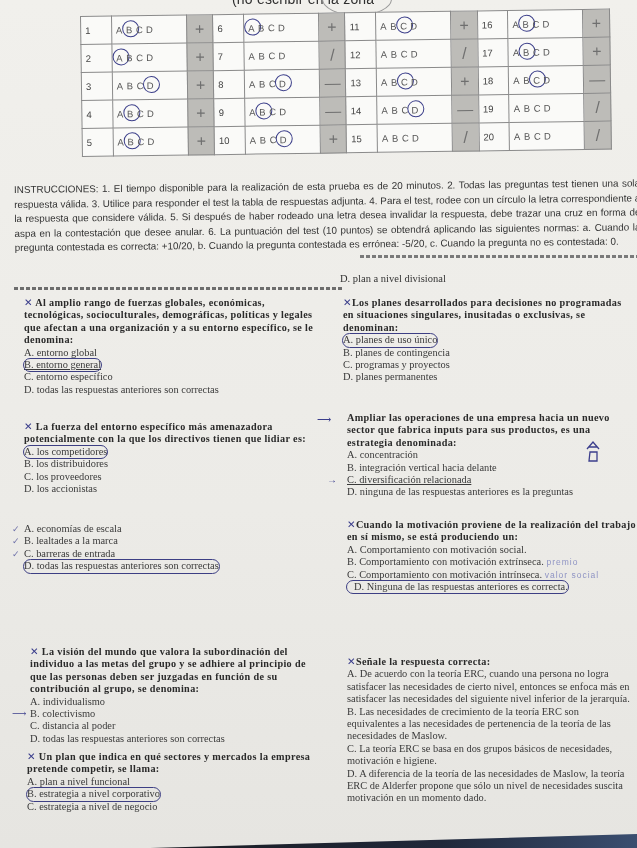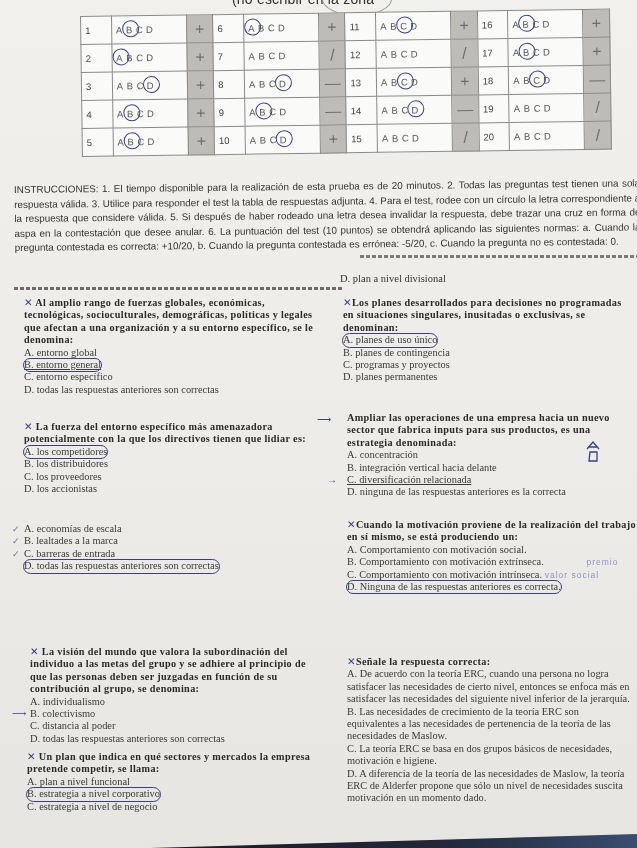--- a/index.html
+++ b/index.html
@@ -198,32 +198,32 @@
   <span class="q-option">B. planes de contingencia</span>
   <span class="q-option">C. programas y proyectos</span>
   <span class="q-option">D. planes permanentes</span>
 </div>
 
 <div class="question" style="left:347px; top:412px; width:290px;">
   <div class="q-stem"><span class="arrow-mark" style="left:-30px;top:2px;">⟶</span><span>Ampliar las operaciones de una empresa hacia un nuevo sector que fabrica inputs para sus productos, es una estrategia denominada:</span></div>
   <span class="q-option">A. concentración</span>
   <span class="q-option">B. integración vertical hacia delante</span>
   <span class="q-option"><span class="arrow-mark" style="left:-20px;">→</span><span style="text-decoration:underline;">C. diversificación relacionada</span></span>
-  <span class="q-option">D. ninguna de las respuestas anteriores es la correcta</span>
+  <span class="q-option">D. ninguna de las respuestas anteriores es la preguntas</span>
 </div>
 <svg class="doodle" width="16" height="24" viewBox="0 0 16 24">
   <path d="M2 9 L8 2 L14 9 M4 7 L12 7 M5 12 L12 12 L12 21 L4 21 Z" fill="none" stroke="#3b3e8c" stroke-width="1.3"></path>
 </svg>
 
 <div class="question" style="left:347px; top:519px; width:292px;">
   <div class="q-stem"><span class="x-mark">✕</span><span>Cuando la motivación proviene de la realización del trabajo en sí mismo, se está produciendo un:</span></div>
   <span class="q-option">A. Comportamiento con motivación social.</span>
-  <span class="q-option"><span>B. Comportamiento con motivación extrínseca.</span> <span class="hand-note" style="position:static;margin-left:40px;">premio</span></span>
+  <span class="q-option"><span>B. Comportamiento con motivación extrínseca.</span> <span class="hand-note" style="position:static;">premio</span></span>
   <span class="q-option"><span>C. Comportamiento con motivación intrínseca.</span> <span class="hand-note" style="position:static;">valor social</span></span>
-  <span class="q-option" style="outline:1.2px solid #3d3f84;border-radius:8px;width:fit-content;">D. Ninguna de las respuestas anteriores es correcta.</span>
+  <span class="q-option" style="outline:1.2px solid #3d3f84;border-radius:8px;width:fit-content;padding-left:7px;">D. Ninguna de las respuestas anteriores es correcta.</span>
 </div>
 
 <div class="question" style="left:347px; top:612px; width:284px;margin-top:44px;">
   <div class="q-stem"><span class="x-mark">✕</span><span>Señale la respuesta correcta:</span></div>
   <span class="q-option">A. De acuerdo con la teoría ERC, cuando una persona no logra satisfacer las necesidades de cierto nivel, entonces se enfoca más en satisfacer las necesidades del siguiente nivel inferior de la jerarquía.</span>
   <span class="q-option">B. Las necesidades de crecimiento de la teoría ERC son equivalentes a las necesidades de pertenencia de la teoría de las necesidades de Maslow.</span>
   <span class="q-option">C. La teoría ERC se basa en dos grupos básicos de necesidades, motivación e higiene.</span>
   <span class="q-option">D. A diferencia de la teoría de las necesidades de Maslow, la teoría ERC de Alderfer propone que sólo un nivel de necesidades suscita motivación en un momento dado.</span>
 </div>
 

